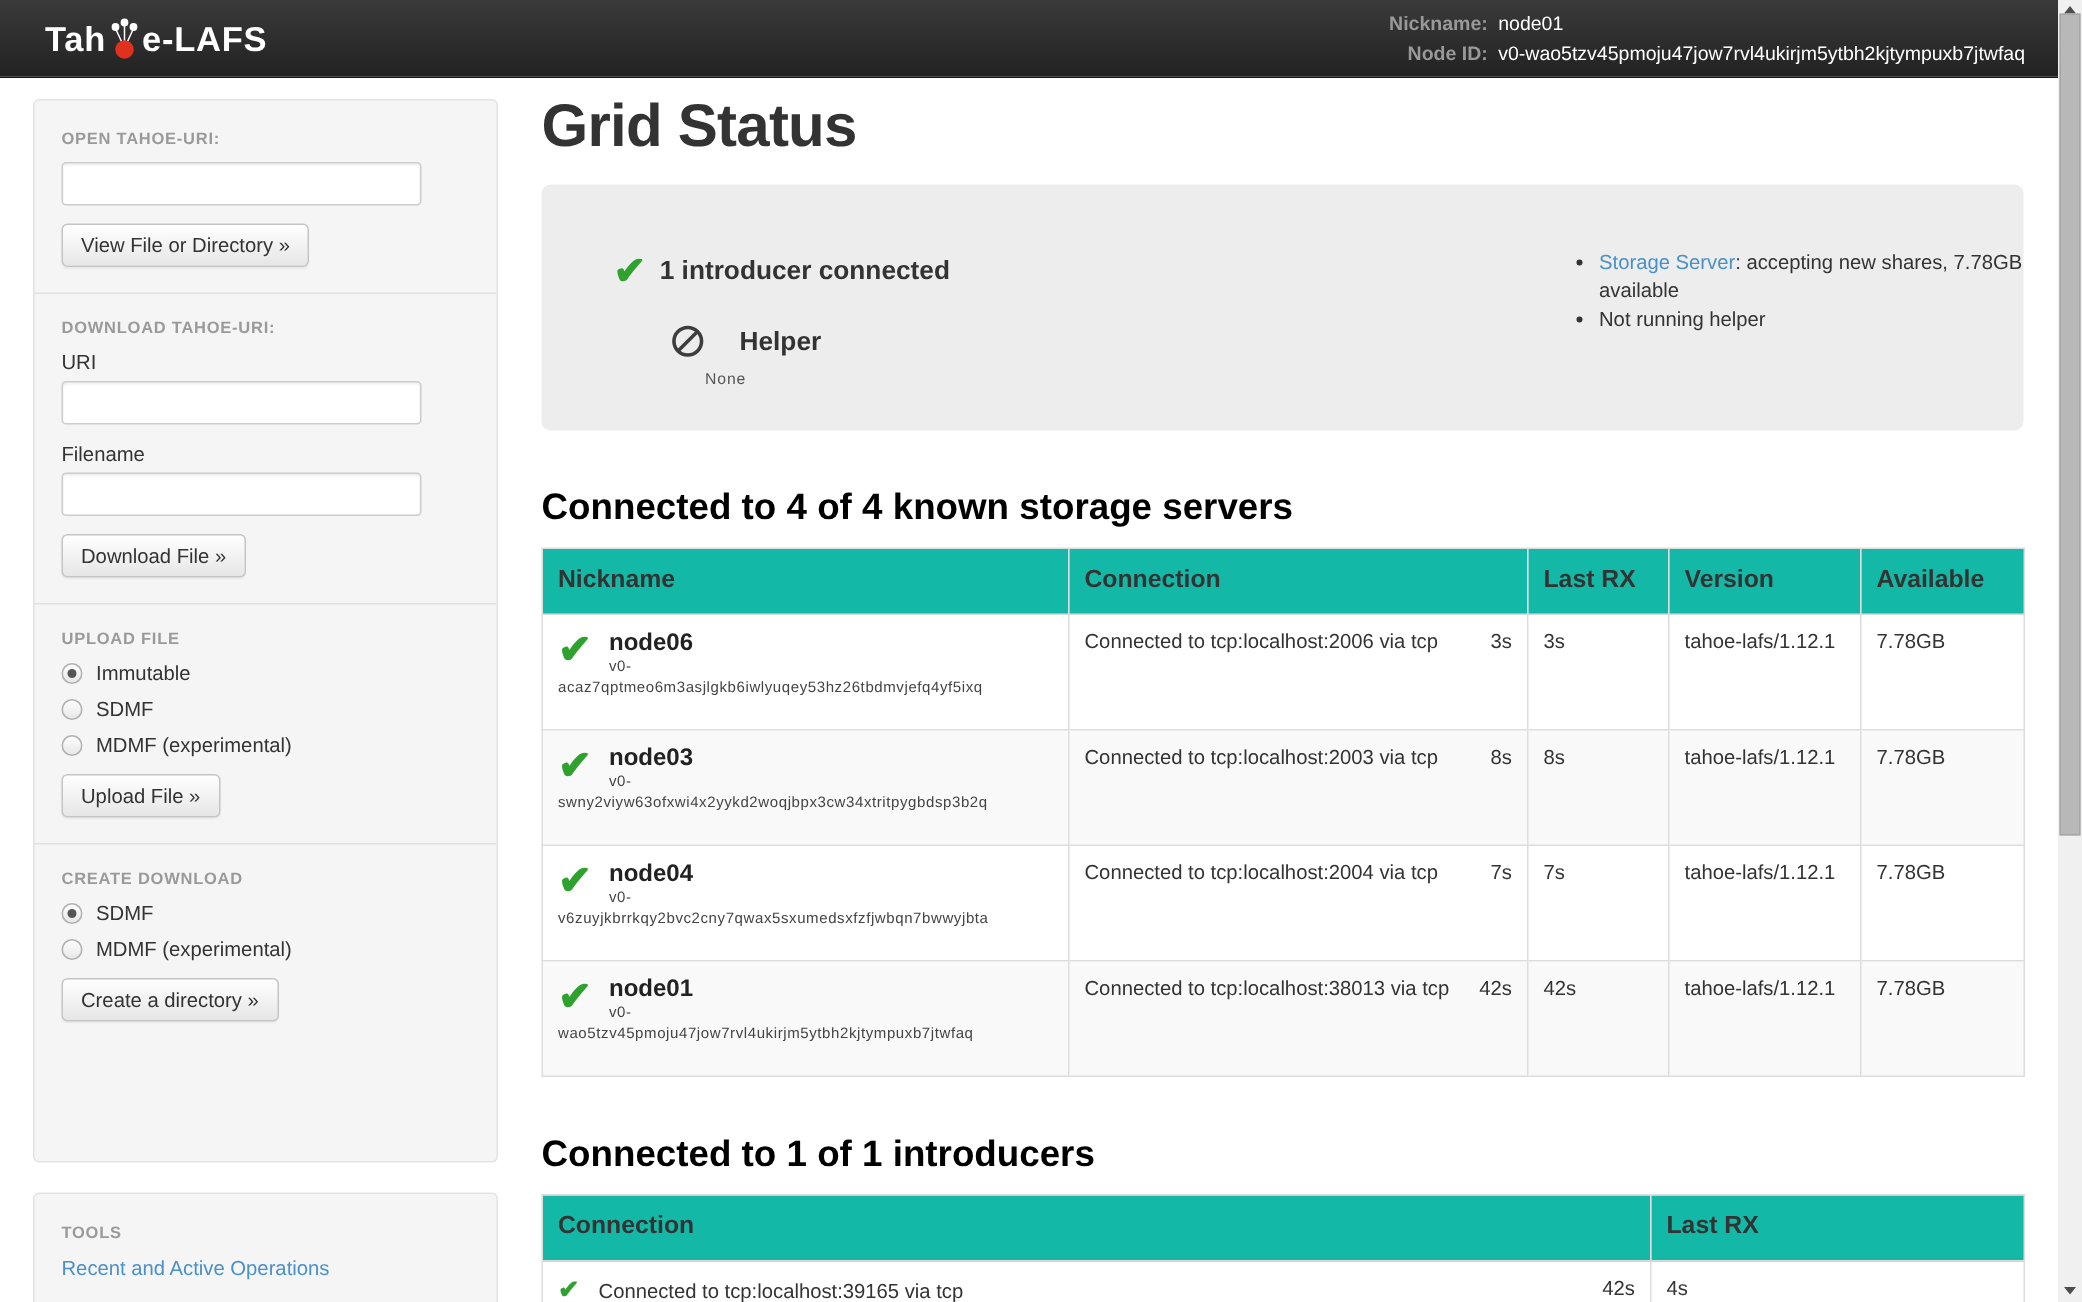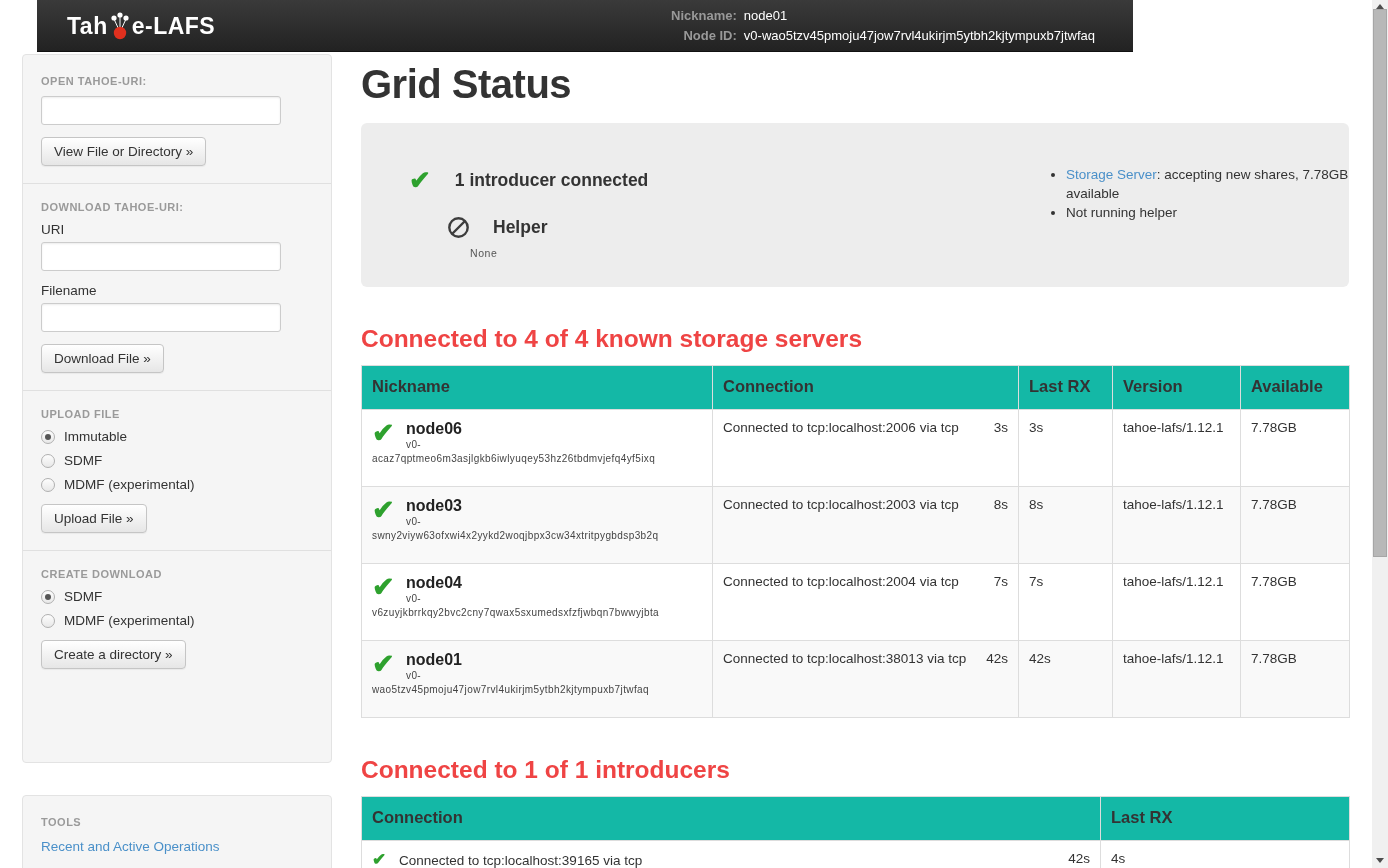--- a/index.html
+++ b/index.html
@@ -1,21 +1,21 @@
 <!DOCTYPE html>
 <html><head>
 <meta charset="utf-8">
 <style>
   * { margin:0; padding:0; box-sizing:border-box; }
   html,body { width:1388px; height:868px; overflow:hidden; background:#fff;
               font-family:"Liberation Sans", sans-serif; color:#333; }
 
   
-  .navbar { position:absolute; left:0; top:0; width:1096px; height:52px;
-            background:linear-gradient(#3a3a3a,#222); border-bottom:1px solid #111; z-index:5;margin-left:37px; }
+  .navbar { position:absolute; left:0; top:0; width:1388px; height:52px;
+            background:linear-gradient(#3a3a3a,#222); border-bottom:1px solid #111; z-index:5; }
   .logo { position:absolute; left:30px; top:11px; display:flex; align-items:flex-end;
           color:#fff; font-size:23px; font-weight:600; letter-spacing:.5px; }
   .logo svg { margin:0 1px -1px 1px; }
   .node-info { position:absolute; right:38px; top:6px; font-size:13px; line-height:20px;
                display:grid; grid-template-columns:auto auto; column-gap:7px; }
   .node-info .lbl { color:#999; font-weight:bold; text-align:right; }
   .node-info .val { color:#fff; }
 
   
   .scrollbar { position:absolute; right:0; top:0; width:16px; height:868px;
@@ -23,21 +23,21 @@
   .sb-thumb { position:absolute; left:1px; top:9px; width:14px; height:548px;
               background:#b8b8b8; border:1px solid #a6a6a6; }
   .sb-up, .sb-down { position:absolute; left:4px; width:0; height:0;
               border-left:4px solid transparent; border-right:4px solid transparent; }
   .sb-up   { top:4px;    border-bottom:5px solid #4d4d4d; }
   .sb-down { bottom:5px; border-top:5px solid #4d4d4d; }
 
   
   .well { position:absolute; left:22px; width:310px; background:#f5f5f5;
           border:1px solid #e3e3e3; border-radius:4px; padding:20px 18px; }
-  .well-forms { top:54px; height:709px; }
+  .well-forms { top:66px; height:709px; }
   .well-tools { top:795px; height:120px; }
   .side-label { font-size:11px; font-weight:bold; color:#9a9a9a; letter-spacing:.5px;
                 margin-bottom:9px; }
   .divider { border-top:1px solid #e0e0e0; margin:17px -18px; }
   .txt-input { width:240px; height:29px; background:#fff; border:1px solid #ccc;
                border-radius:3px; box-shadow:inset 0 1px 2px rgba(0,0,0,.08);
                font-size:13px; padding:0 6px; display:block; }
   .btn { display:inline-block; background:linear-gradient(#ffffff,#e6e6e6);
          border:1px solid #c5c5c5; border-radius:4px; padding:6px 12px;
          font-size:13.5px; color:#333; font-family:inherit; cursor:pointer;
@@ -54,32 +54,32 @@
   .radio.checked::after { content:""; position:absolute; left:3px; top:3px;
            width:6px; height:6px; border-radius:50%; background:#555; }
   a.link { color:#4a90c9; text-decoration:none; font-size:13.5px; }
 
   
   .main { position:absolute; left:361px; top:52px; width:988px; }
   h1.page-title { font-size:40px; font-weight:bold; color:#333; margin-top:10px;
                   letter-spacing:-.5px; }
   .status-box { position:relative; margin-top:16px; height:164px;
                 background:#ededed; border-radius:6px; }
-  .intro-row { position:absolute; left:48px; top:44px; display:flex; align-items:center; gap:24px; }
+  .intro-row { position:absolute; left:48px; top:44px; display:flex; align-items:center; gap:9px; }
   .check-icon::before { content:"✔"; color:#2ea12e; font-weight:bold; }
   .check-big { font-size:26px; line-height:26px; }
   .status-strong { font-size:17.5px; font-weight:bold; color:#333; }
   .helper-row { position:absolute; left:86px; top:93px; display:flex; align-items:center; gap:23px; }
   .helper-none { position:absolute; left:109px; top:124px; font-size:10.5px;
                  color:#555; letter-spacing:.6px; }
   .services { position:absolute; left:685px; top:42px; width:330px; }
   .services h3 { font-size:17.5px; font-weight:bold; color:#333; margin-bottom:8px; }
   .services ul { margin-left:20px; }
   .services li { font-size:13.5px; line-height:19px; color:#333; }
-  h2.section { font-size:24.5px; font-weight:bold; color:#ef4444; margin-top:38px; }
+  h2.section { font-size:24.5px; font-weight:bold; color:#000000; margin-top:38px; }
 
   table.grid { border-collapse:collapse; width:988px; table-layout:fixed; margin-top:12px; }
   table.grid th, table.grid td { border:1px solid #ddd; text-align:left;
                 vertical-align:top; padding:10px 10px; font-size:13.5px; color:#333; }
   table.grid thead th { font-size:16.5px; font-weight:bold; height:44px;
                 background:#14b8a6; padding-top:11px; }
   table.grid tbody tr:nth-child(even) { background:#f9f9f9; }
   .srv-row td { height:77px; }
   td.nick-cell { position:relative; padding-left:10px; }
   .nick-check { position:absolute; left:10px; top:9px; font-size:27px; line-height:28px; }

